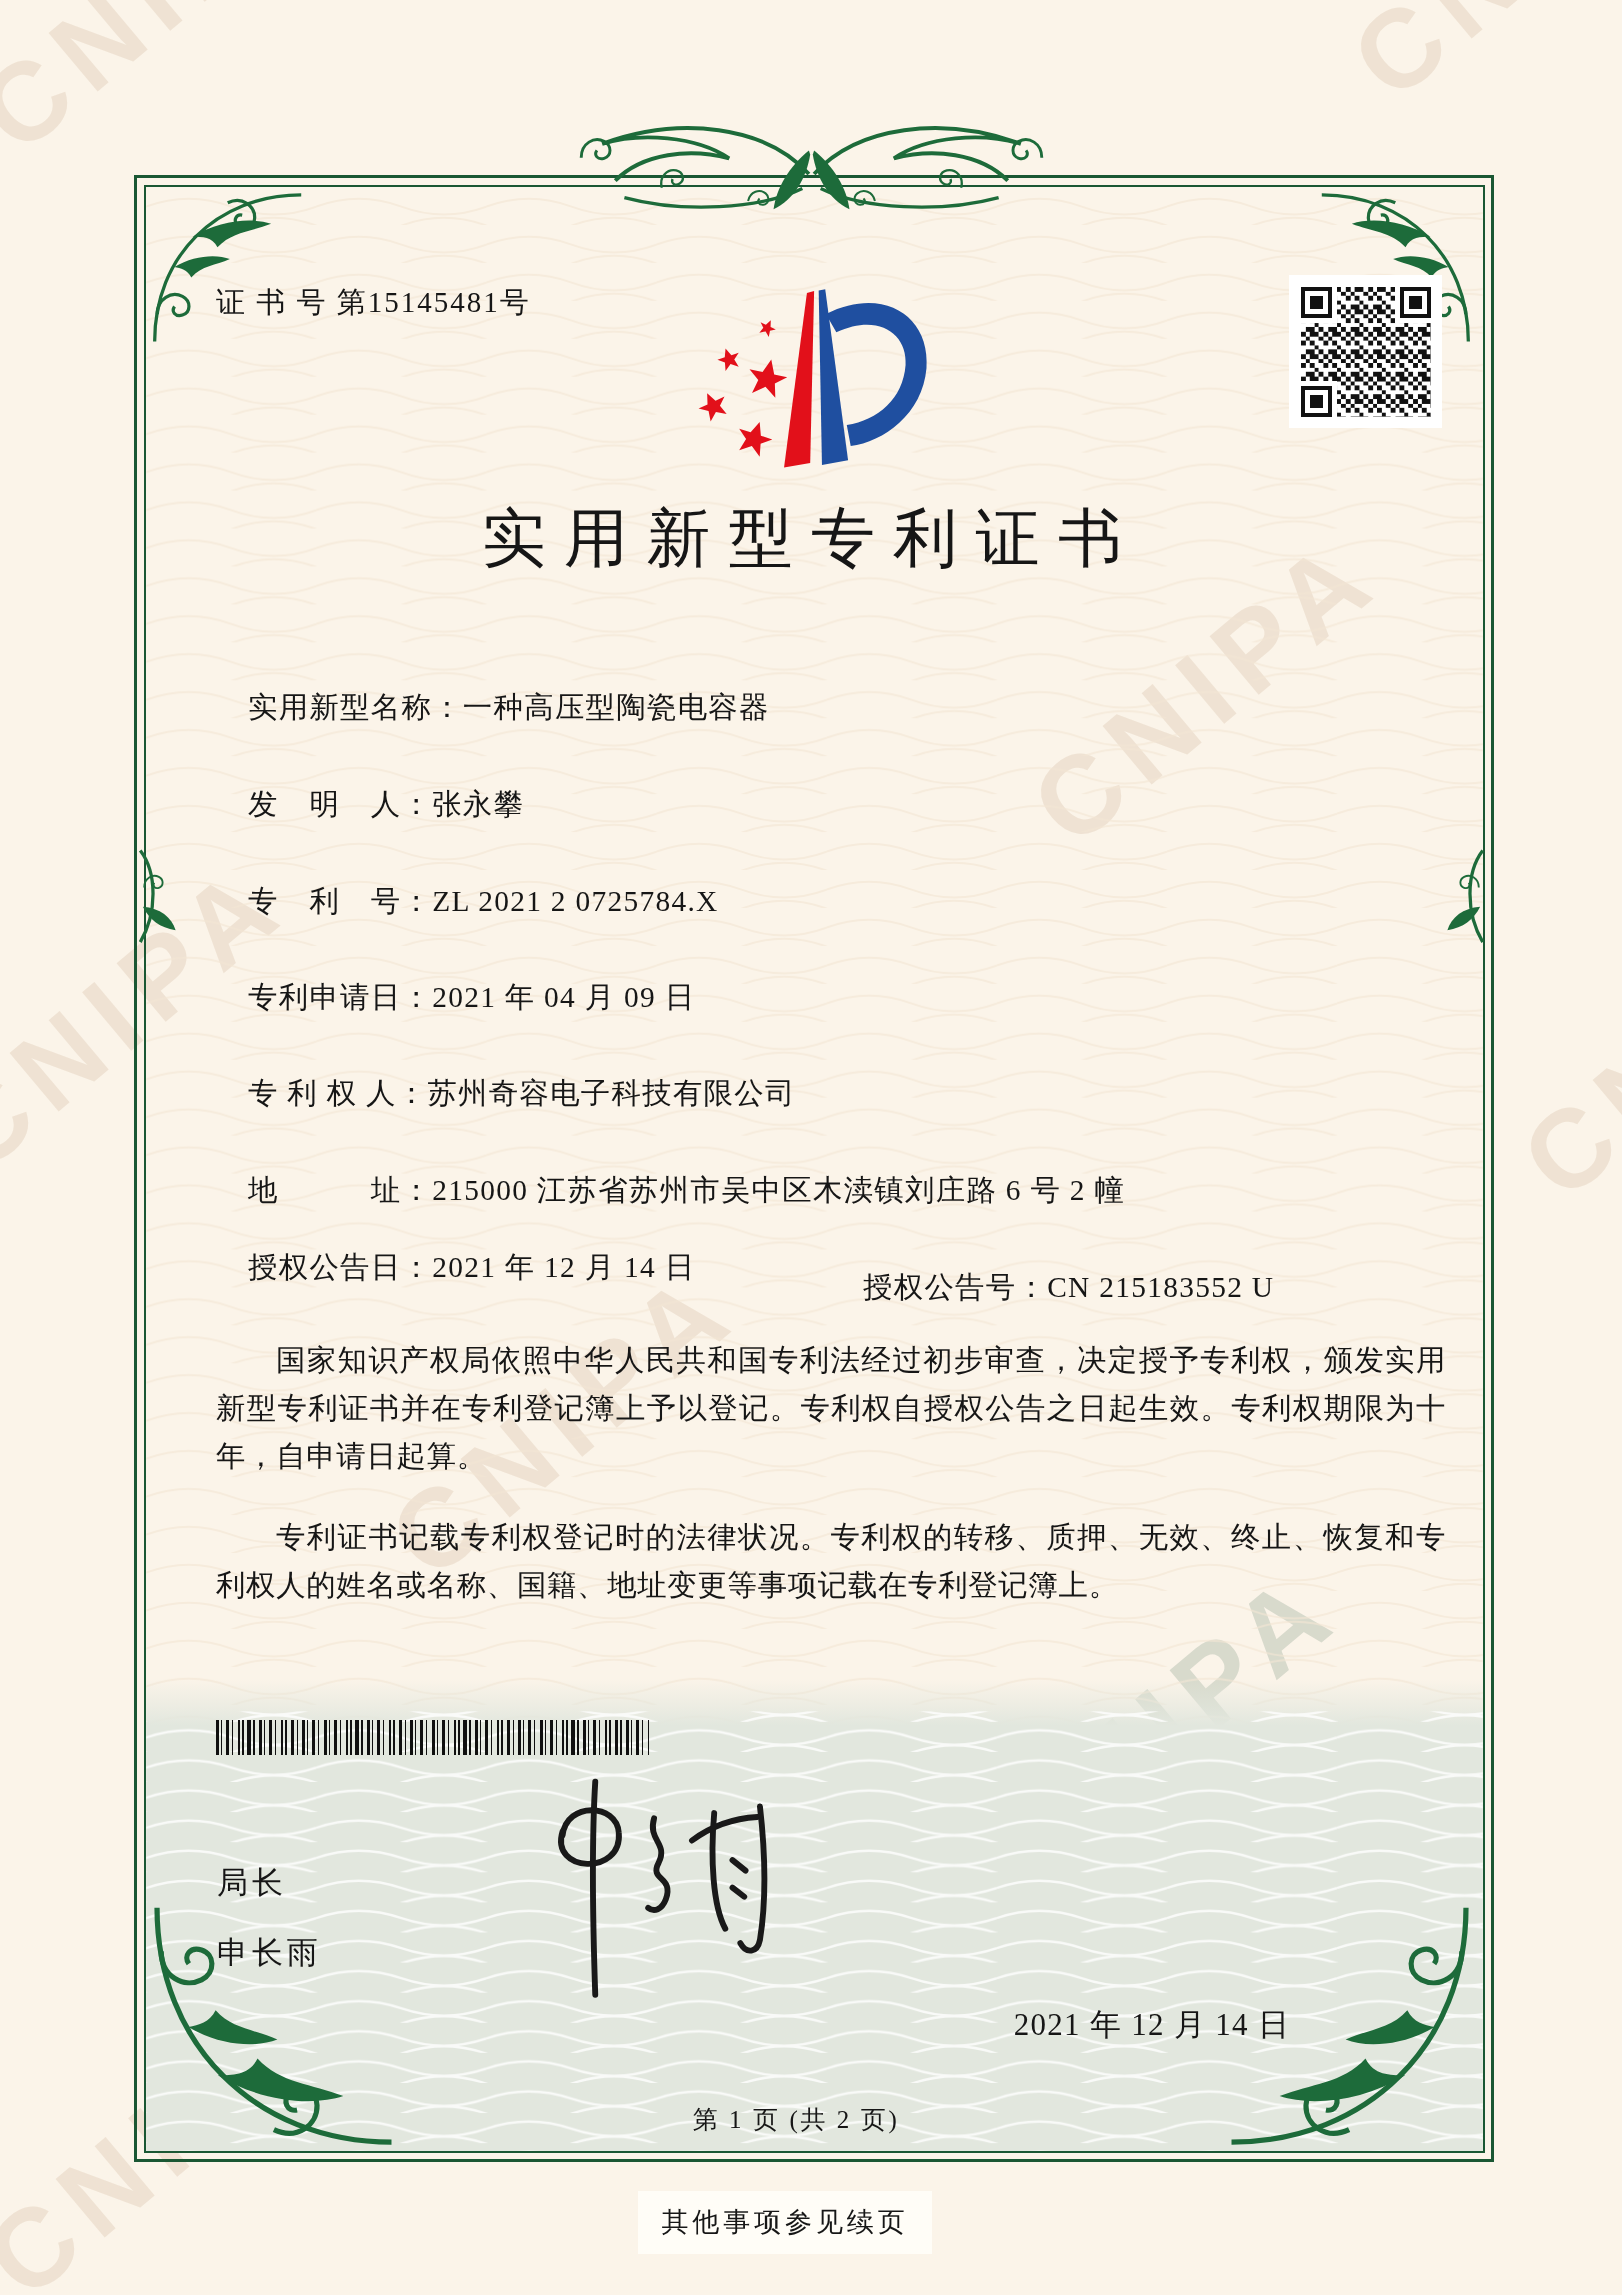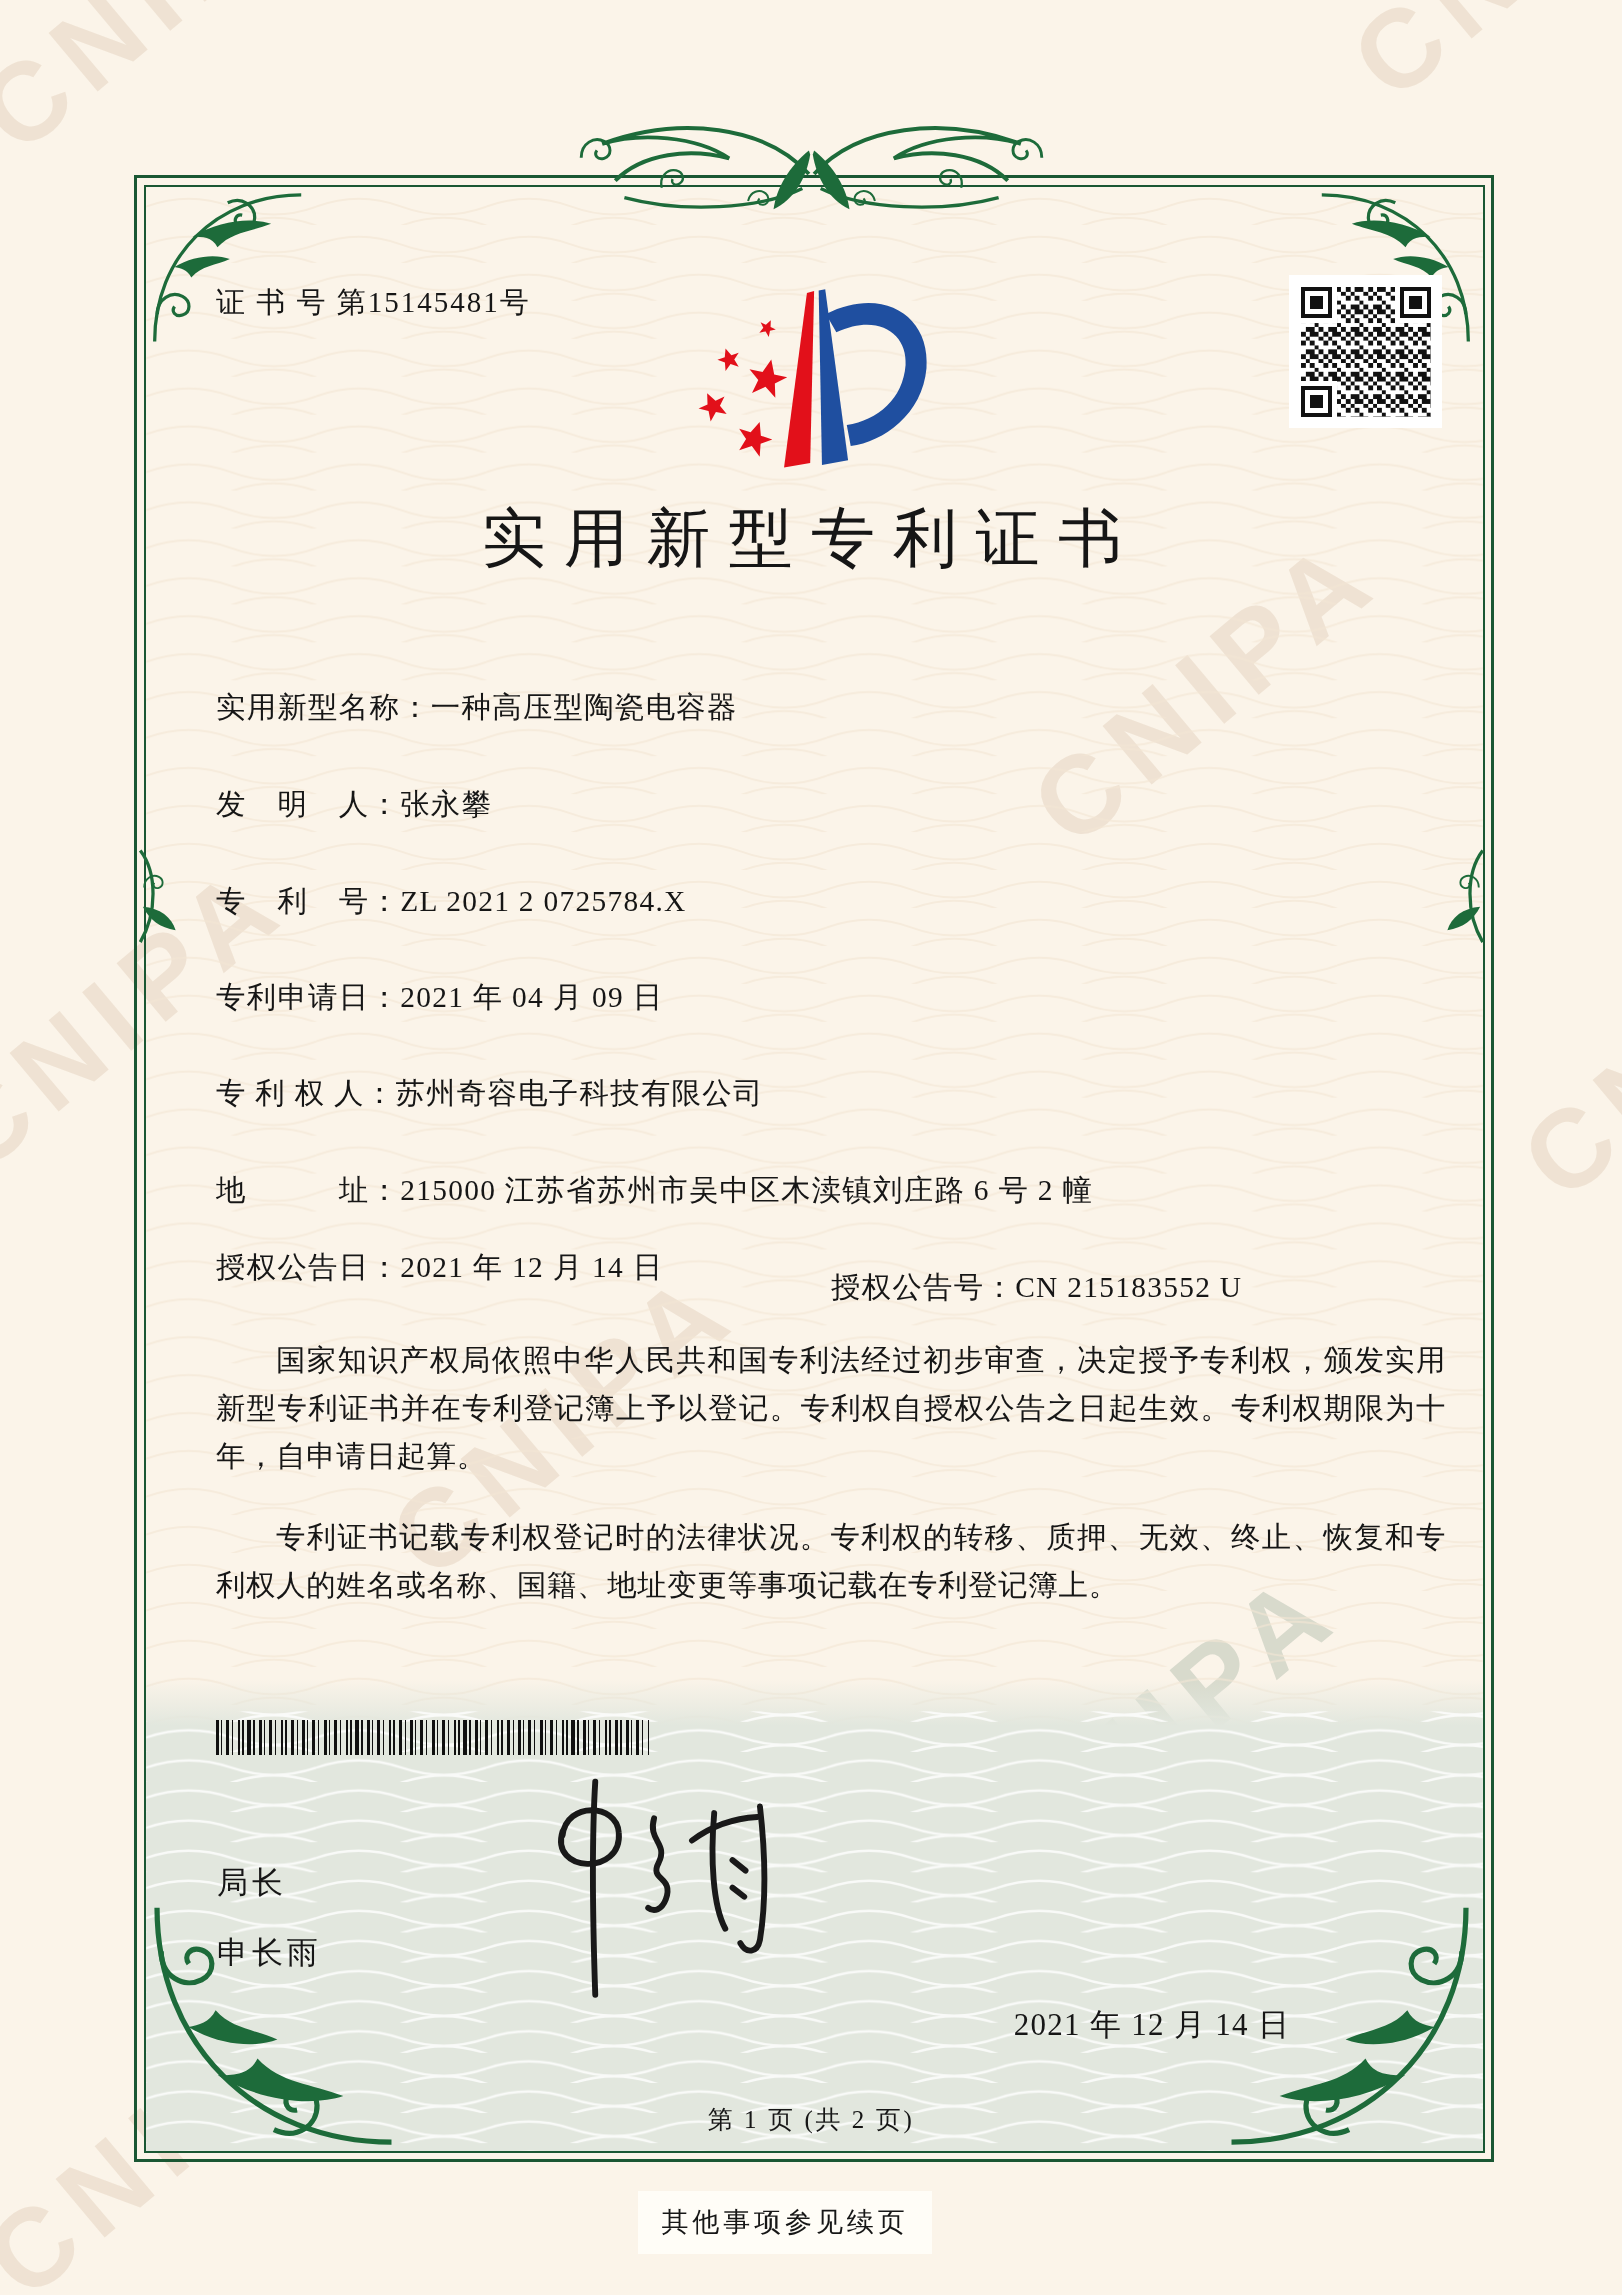--- a/index.html
+++ b/index.html
@@ -10,21 +10,21 @@
       font-size:111px;letter-spacing:14.4px;transform:rotate(-40deg);transform-origin:left top;
       white-space:nowrap;pointer-events:none;}
   .wm-cream{color:rgba(216,192,168,0.33);}
   .wm-green{color:rgba(168,182,164,0.42);}
   .frame-outer{position:absolute;left:134px;top:175px;width:1354px;height:1981px;
       border:3.9px solid #1a5733;}
   .frame-inner{position:absolute;left:144px;top:185px;width:1337px;height:1964px;
       border:2px solid #1a5733;}
   .cert-no{font-size:29px;letter-spacing:2px;}
   .title{font-size:64px;font-weight:normal;letter-spacing:18.3px;text-align:center;}
-  .frow{font-size:29.4px;letter-spacing:1.3px;white-space:nowrap;}
+  .frow{font-size:29.4px;letter-spacing:1.3px;white-space:nowrap;margin-left:32px;}
   .para{font-size:29.4px;line-height:48px;text-align:justify;text-indent:60px;letter-spacing:0.7px;}
   .officer{font-size:31px;letter-spacing:3.9px;}
   .datetxt{font-size:31px;letter-spacing:1.3px;text-align:center;}
   .pageinfo{font-size:25px;letter-spacing:2.6px;text-align:center;}
   .contnote{background:#fffdf7;text-align:center;font-size:27px;letter-spacing:3.9px;
       line-height:63px;}
   .barcode{background:repeating-linear-gradient(90deg,#101010 0 2.6px,rgba(0,0,0,0) 2.6px 4.6px,
       #101010 4.6px 5.9px,rgba(0,0,0,0) 5.9px 9.8px,#101010 9.8px 13px,rgba(0,0,0,0) 13px 15.7px,
       #101010 15.7px 17px,rgba(0,0,0,0) 17px 21.6px);}
   .qrbox{background:#ffffff;}
@@ -197,18 +197,18 @@
       <path d="M358,112 C390,88 422,78 458,76"></path>
       <path d="M392,70 C386,140 390,212 409,247"></path>
       <path d="M462,60 C470,130 472,202 462,264 C458,284 441,286 432,269"></path>
       <path d="M420,142 l20,16"></path>
       <path d="M420,184 l18,14"></path>
     </g>
   </svg>
 
   <div class="abs datetxt" style="left:982px;top:2004px;width:340px;">2021 年 12 月 14 日</div>
 
-  <div class="abs pageinfo" style="left:134px;top:2103px;width:1354px;">第 1 页 (共 2 页)</div>
+  <div class="abs pageinfo" style="left:119px;top:2103px;width:1354px;">第 1 页 (共 2 页)</div>
 
   <div class="abs contnote" style="left:638px;top:2191px;width:294px;height:63px;">其他事项参见续页</div>
 
 </div>
 
 
 </body></html>

